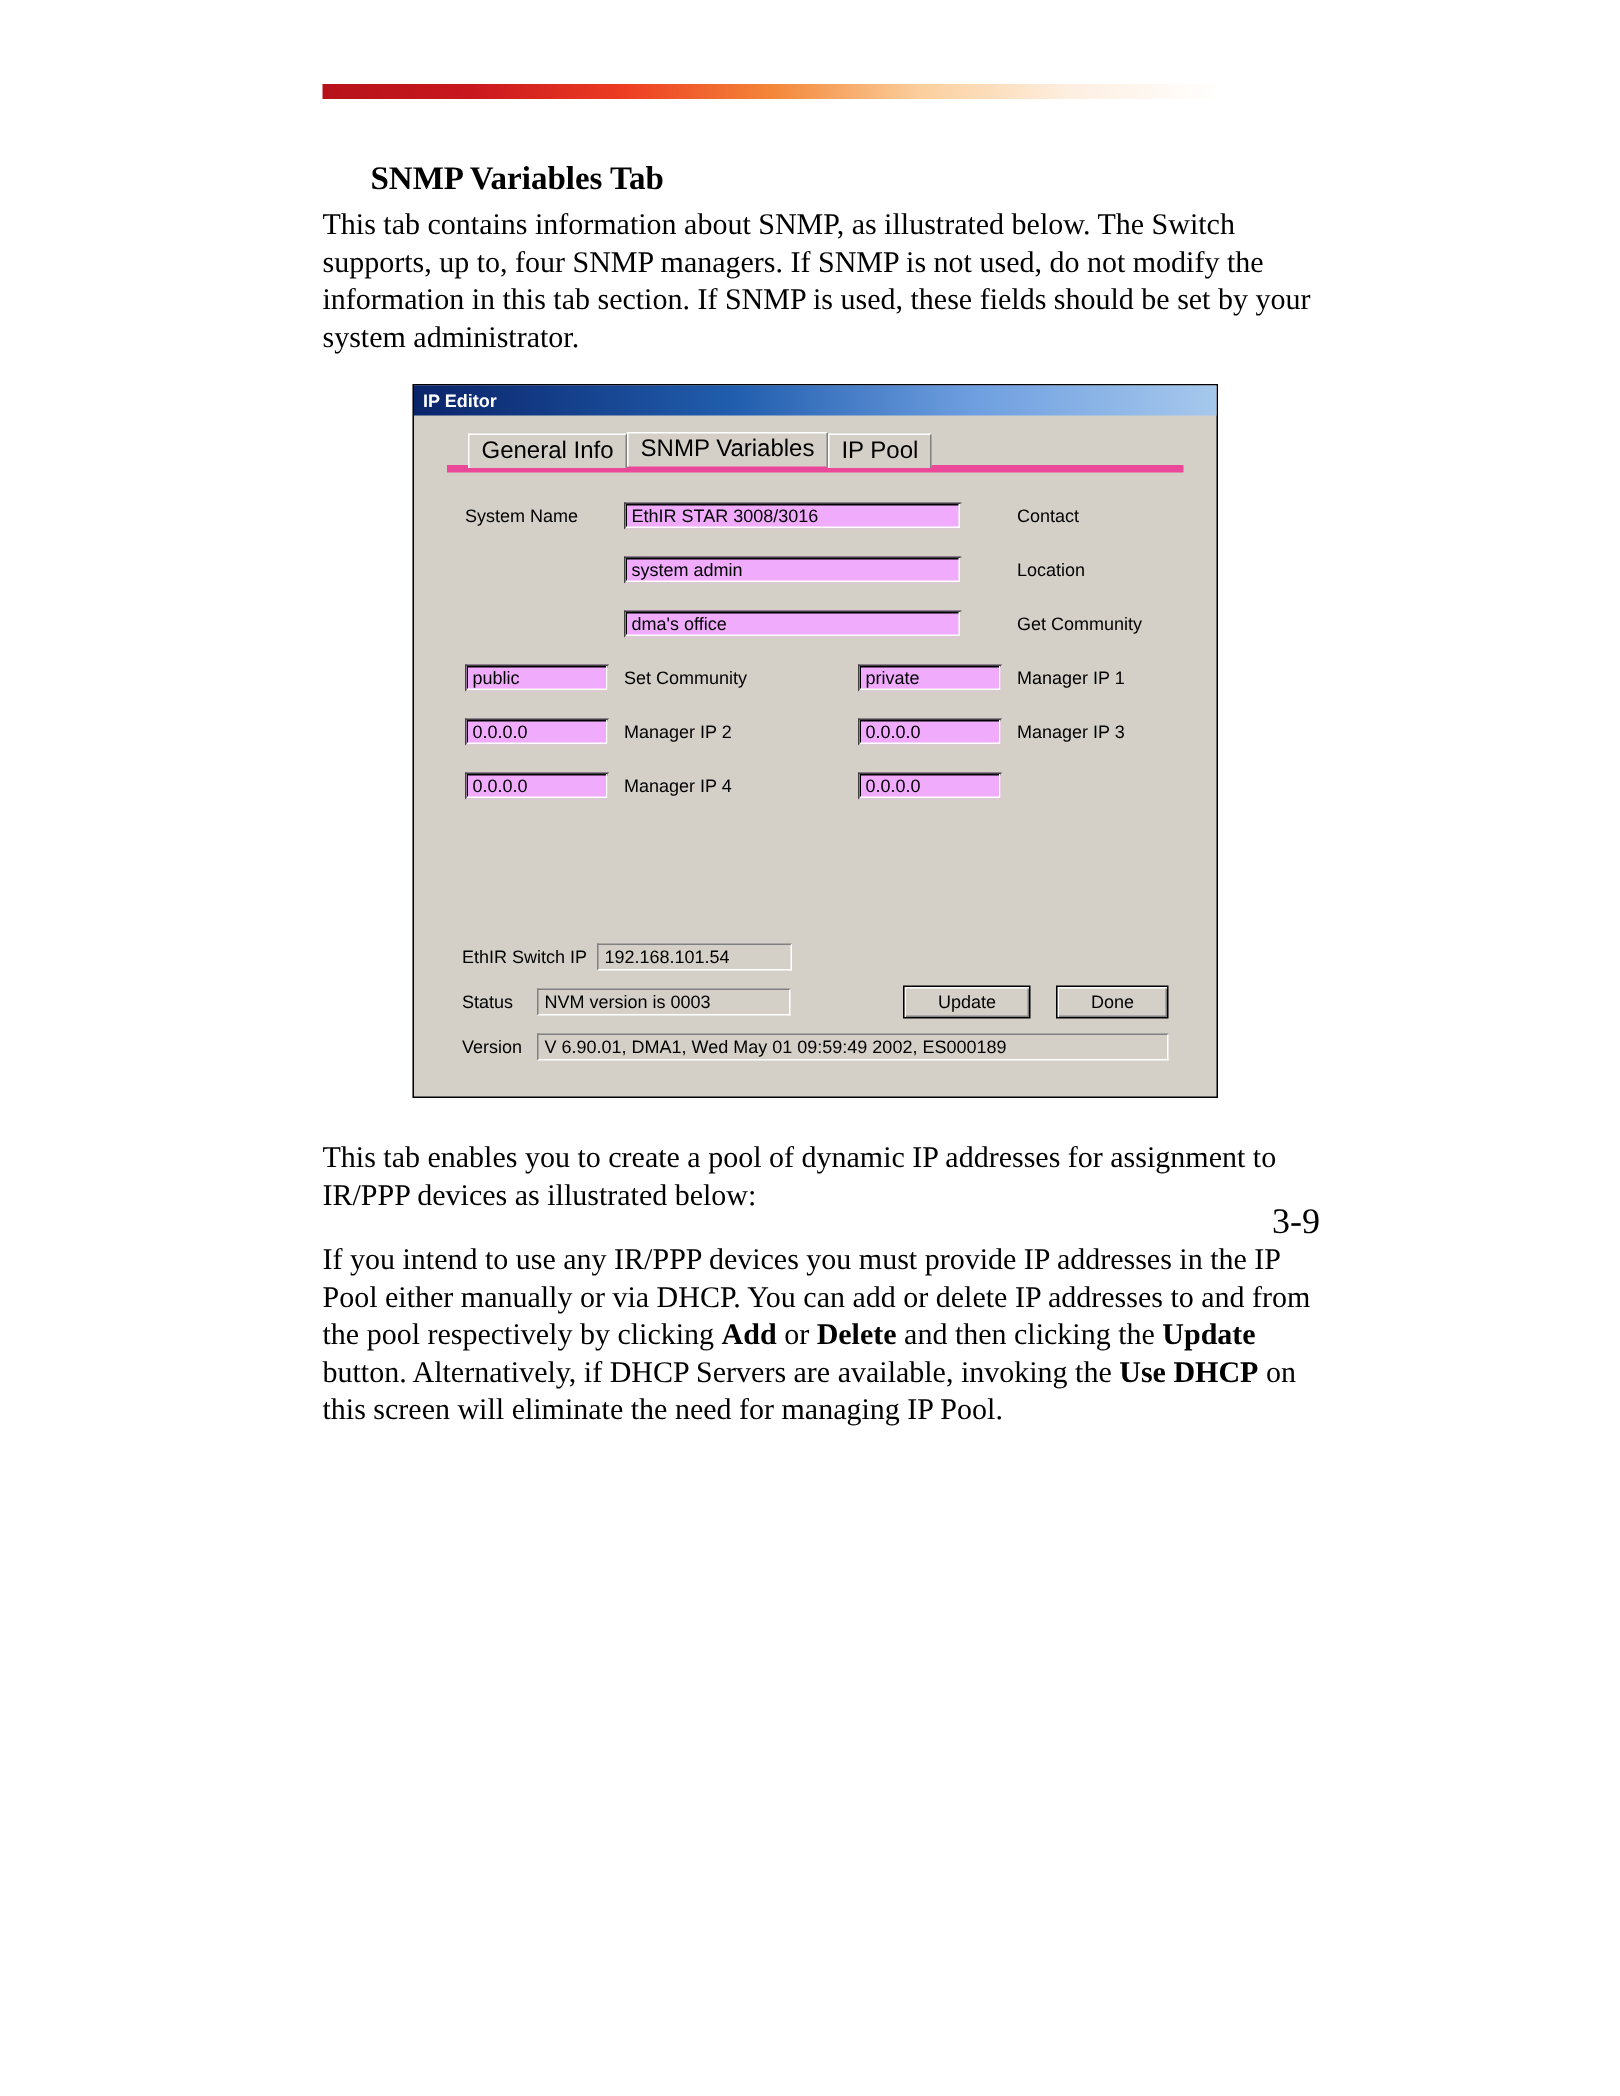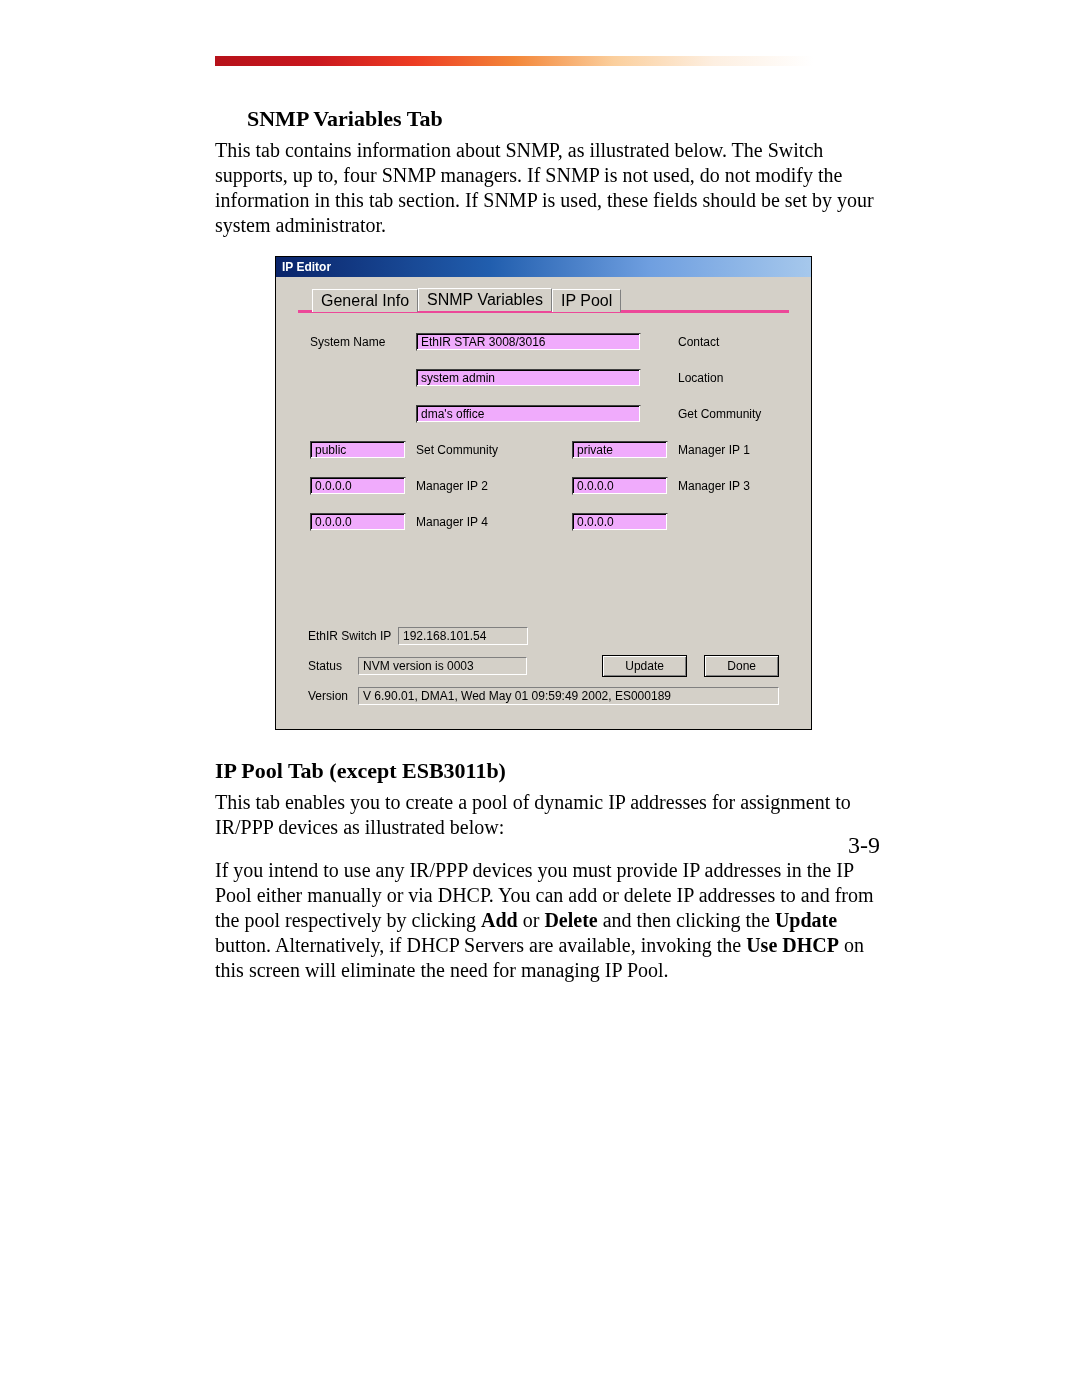--- a/index.html
+++ b/index.html
@@ -79,21 +79,21 @@
     color: #000;
   }
   .tab.active {
     background: #d4d0c8;
     z-index: 2;
   }
   .tab.inactive {
     top: 2px;
   }
   .tab-panel {
-    border-top: 3px solid #ec4899;
+    border-top: 5px solid #ec4899;
     margin-left: 8px;
     margin-right: 8px;
     padding: 20px 12px 60px 12px;
   }
   .form-grid {
     display: grid;
     grid-template-columns: 100px 150px 100px 120px;
     column-gap: 6px;
     row-gap: 18px;
     align-items: center;
@@ -238,21 +238,20 @@
           </div>
         </div>
         <div class="row" style="margin-bottom:0;">
           <div class="field-label" style="width:50px;">Version</div>
           <div class="readonly-box version-box">V 6.90.01, DMA1, Wed May 01 09:59:49 2002, ES000189</div>
         </div>
       </div>
     </div>
   </div>
 
-  <h3 class="section-heading" style="margin-left:0;">IP Pool Tab (except ESB3011b)</h3>
   <p class="body-text">This tab enables you to create a pool of dynamic IP addresses for assignment to IR/PPP devices as illustrated below:</p>
 
   <p class="body-text">
     <span>If you intend to use any IR/PPP devices you must provide IP addresses in the IP Pool either manually or via DHCP.  You can add or delete IP addresses to and from the pool respectively by clicking </span><b>Add</b><span> or </span><b>Delete</b><span> and then clicking the </span><b>Update</b><span> button.  Alternatively, if DHCP Servers are available, invoking the </span><b>Use DHCP</b><span> on this screen will eliminate the need for managing IP Pool.</span>
   </p>
 
   <div class="page-number">3-9</div>
 </div>
 
 </body></html>

